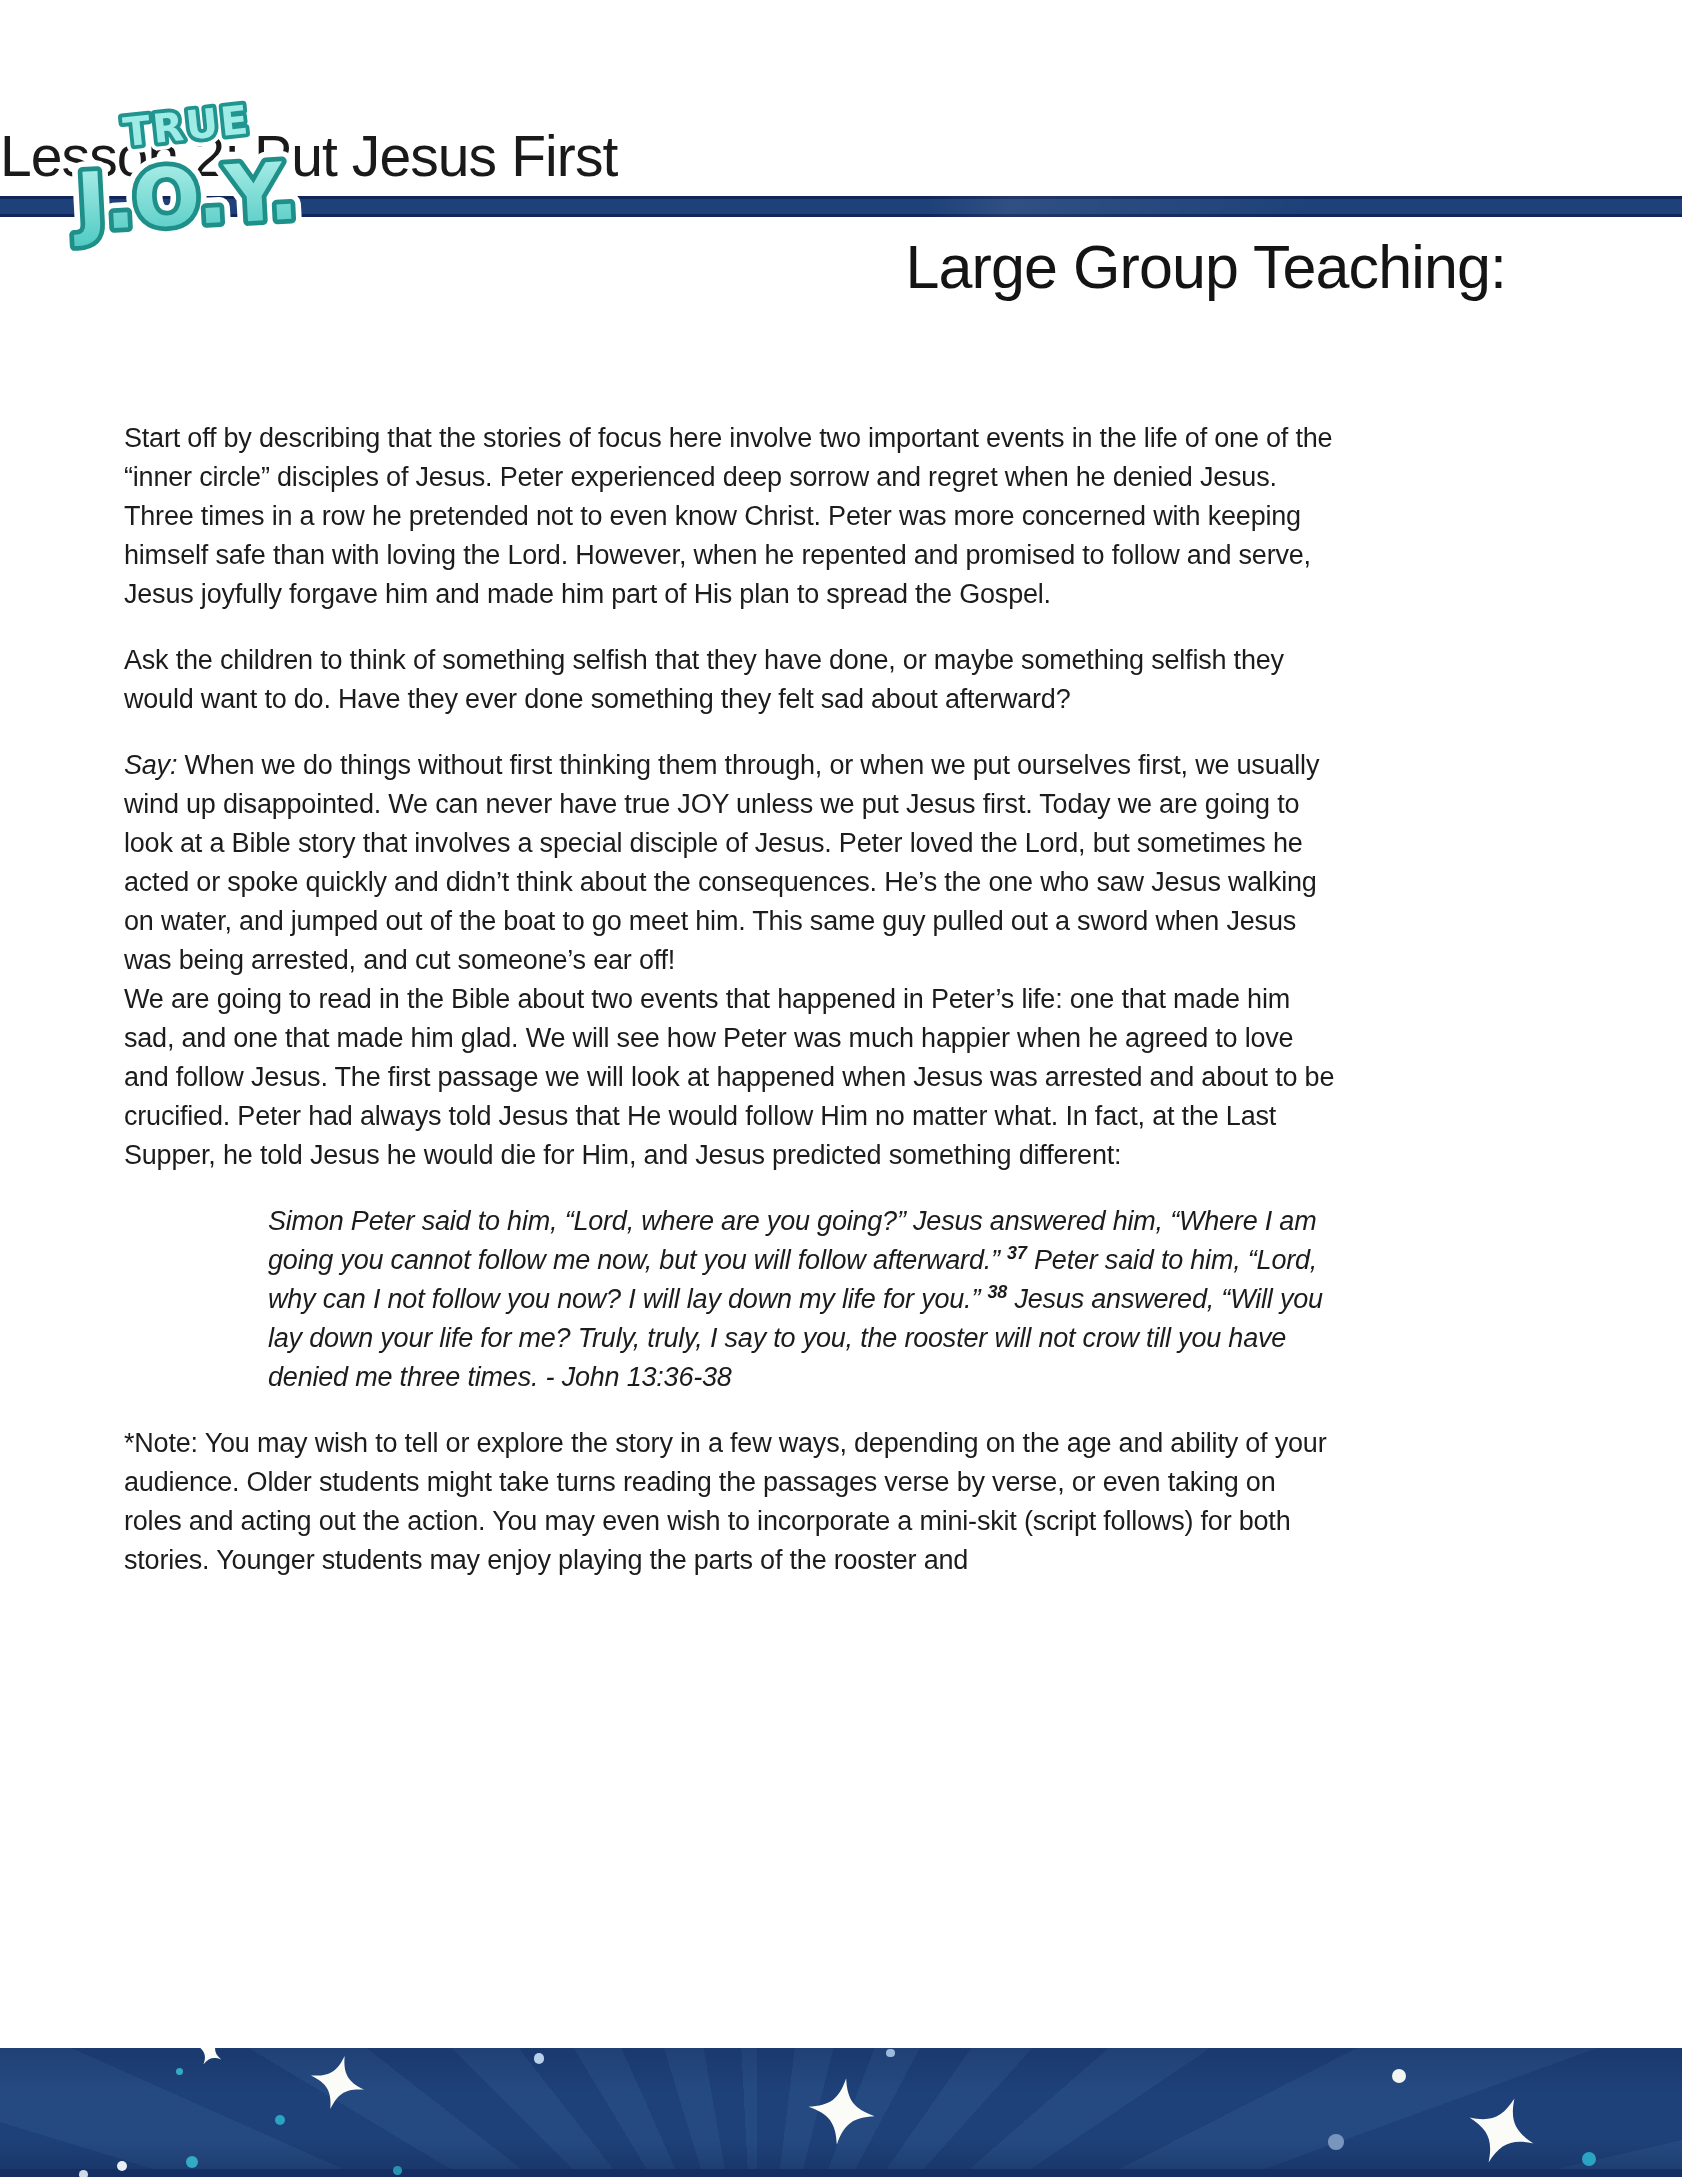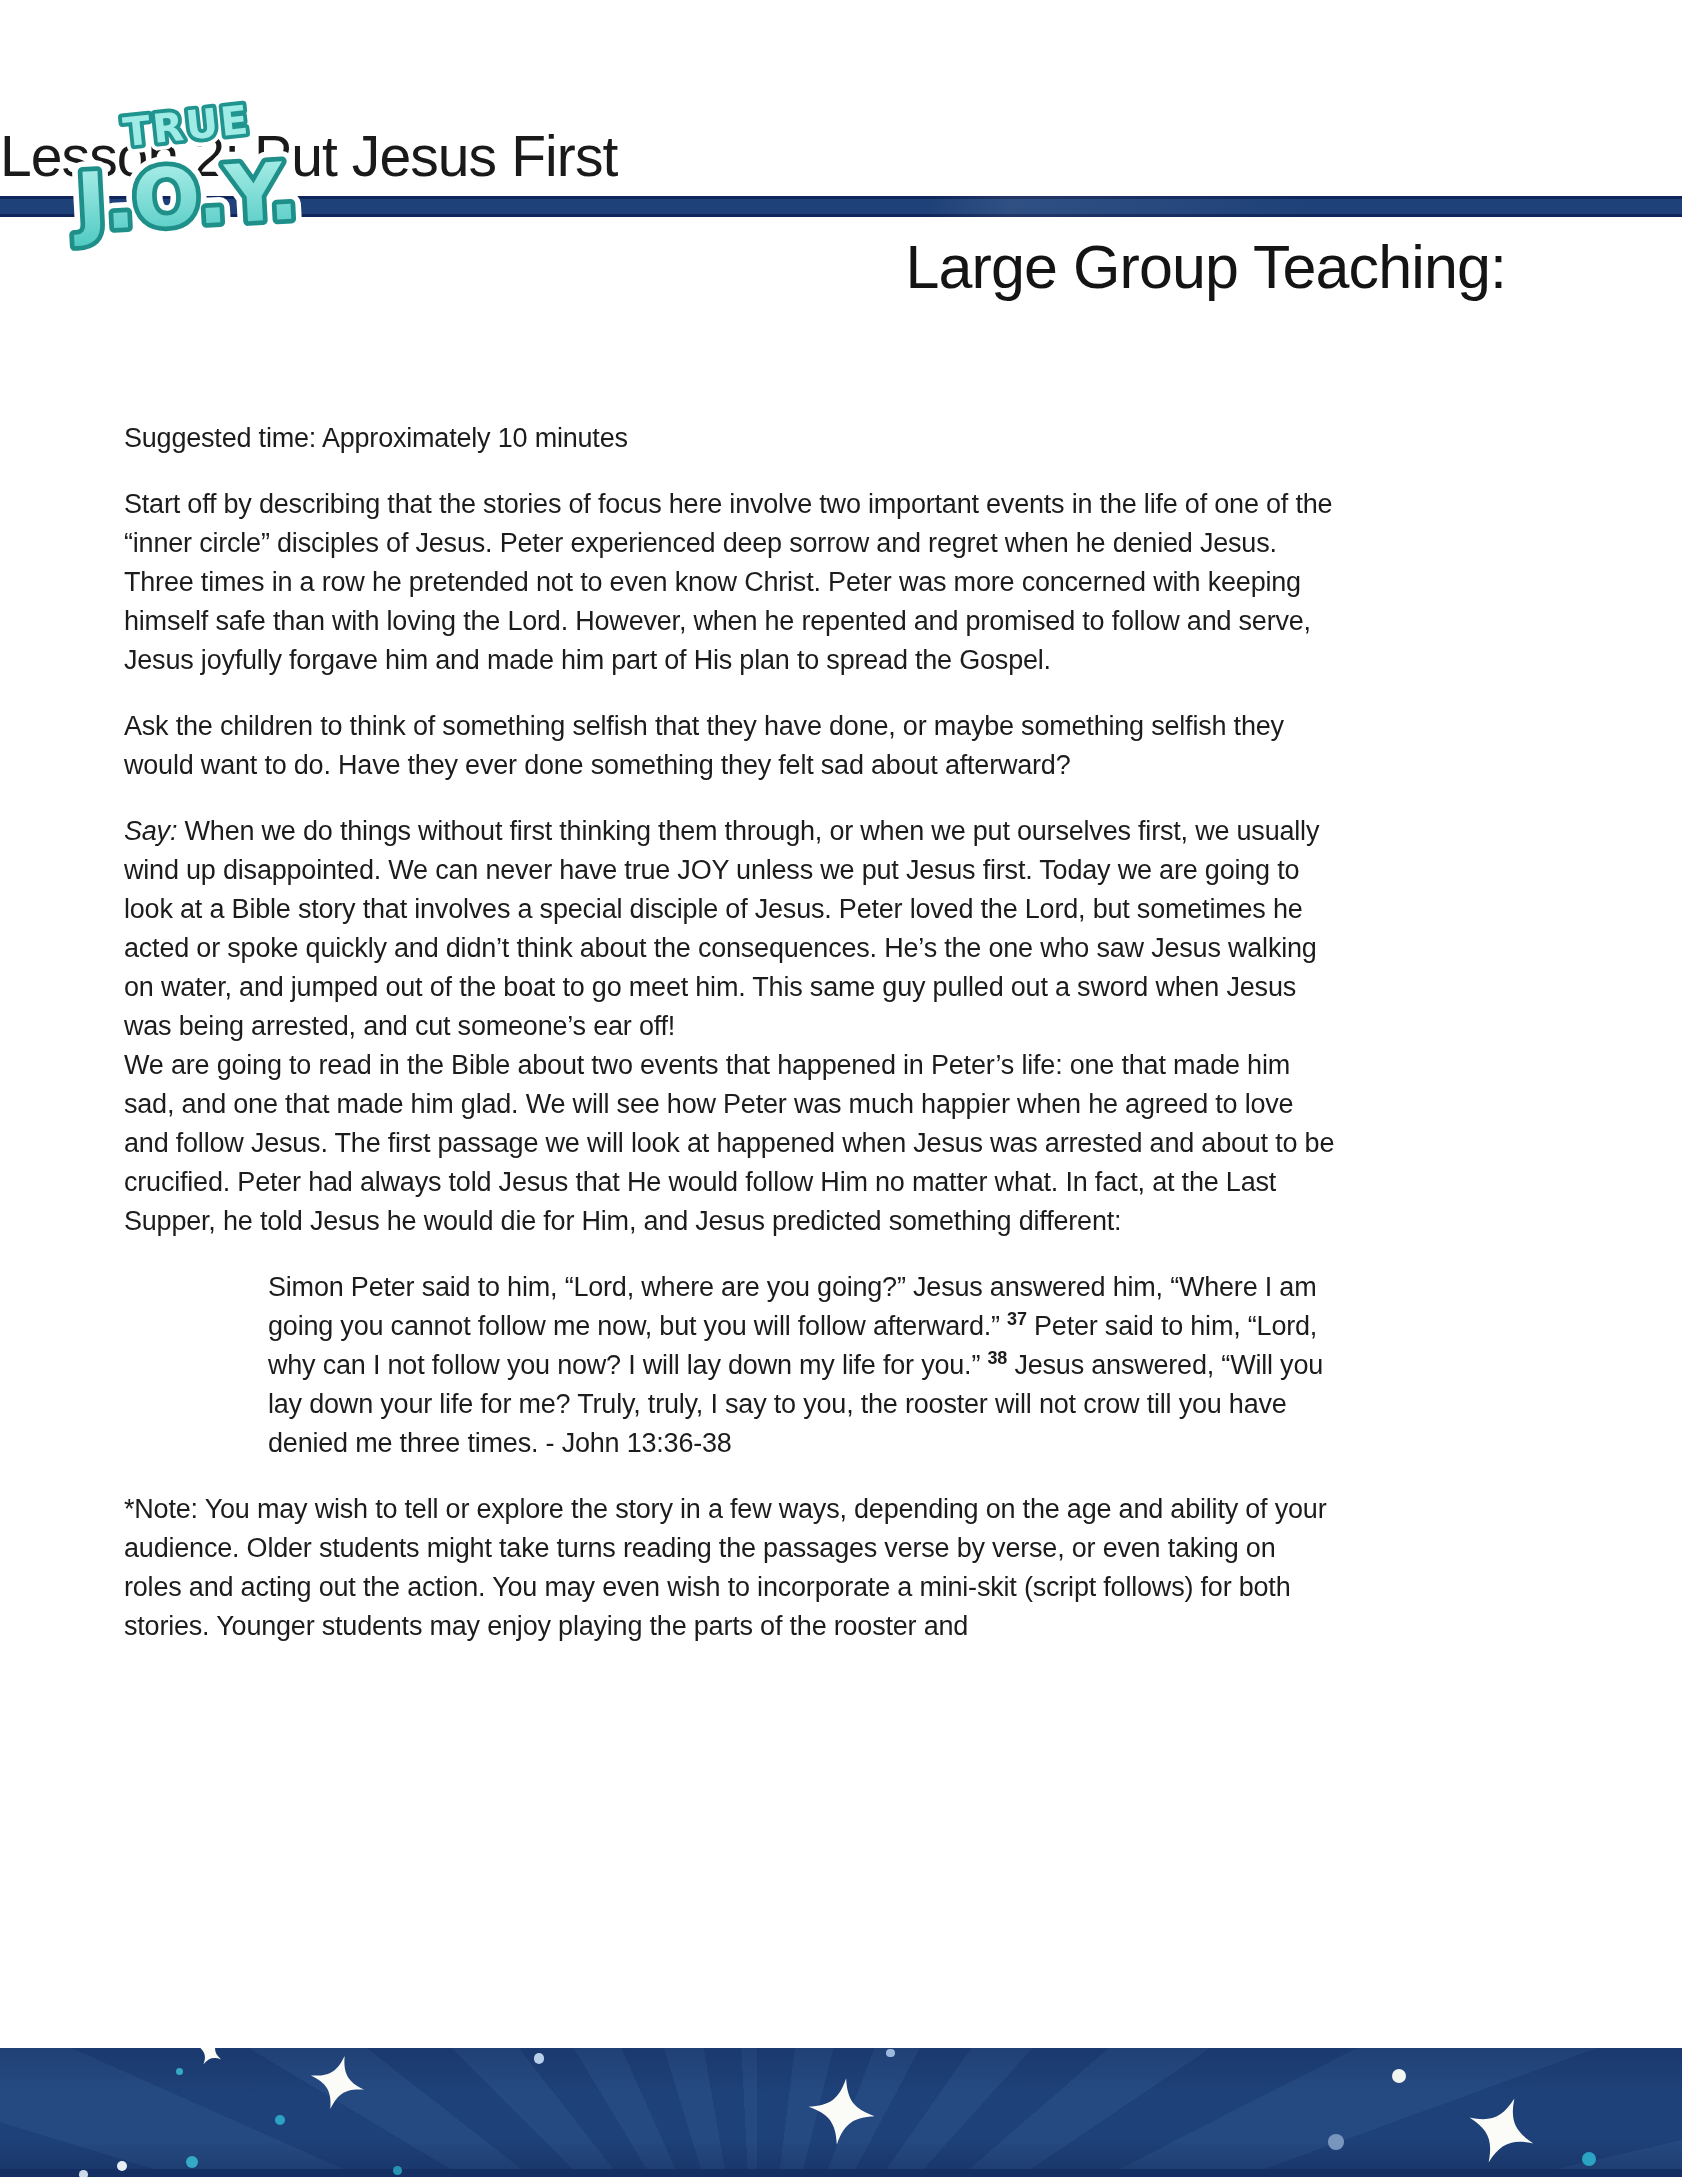--- a/index.html
+++ b/index.html
@@ -29,21 +29,21 @@
     position:absolute;top:232px;left:0;width:1506px;
     text-align:right;font-size:61px;letter-spacing:-0.9px;color:#141414;
     white-space:nowrap;
   }
   
   .doc{
     position:absolute;left:124px;top:419px;width:1212px;
     font-size:27px;line-height:39px;letter-spacing:-0.2px;color:#1c1c1c;
   }
   .doc p{margin:0 0 27px 0;}
-  .doc p.quote{margin-left:144px;}
+  .doc p.quote{margin-left:144px;font-style:italic;}
   .i{font-style:italic;}
   .b{font-weight:bold;}
   .sup{vertical-align:super;font-size:18px;line-height:0;}
   
   .footer{
     position:absolute;left:0;top:2048px;width:1683px;height:130px;overflow:hidden;
     background:
       linear-gradient(to top, #152f63 0 8.6px, rgba(21,47,99,0) 8.6px),
       linear-gradient(to bottom, rgba(12,28,66,0.20), rgba(12,28,66,0) 35%, rgba(10,24,58,0) 70%, rgba(10,24,58,0.30)),
       repeating-conic-gradient(at 45% 235%, #1e4179 0deg 7deg, #254a82 7deg 14deg);
@@ -79,21 +79,20 @@
       <text x="165" y="160" fill="none" stroke="#ffffff" stroke-width="24" stroke-linejoin="round">J.O.Y.</text>
       <text x="165" y="160" fill="none" stroke="#1f8f8a" stroke-width="11" stroke-linejoin="round">J.O.Y.</text>
       <text x="165" y="160" fill="url(#joyg)">J.O.Y.</text>
     </g>
   </svg>
 </div>
 
 <div class="section-heading">Large Group Teaching:</div>
 
 <div class="doc" id="doc-body">
-    <p class="normal"><span>Suggested time: Approximately 10 minutes</span></p>
     <p class="normal"><span>Start off by describing that the stories of focus here involve two important events in the life of one of the “inner circle” disciples of Jesus. Peter experienced deep sorrow and regret when he denied Jesus. Three times in a row he pretended not to even know Christ. Peter was more concerned with keeping himself safe than with loving the Lord. However, when he repented and promised to follow and serve, Jesus joyfully forgave him and made him part of His plan to spread the Gospel.</span></p>
     <p class="normal"><span>Ask the children to think of something selfish that they have done, or maybe something selfish they would want to do. Have they ever done something they felt sad about afterward?</span></p>
     <p class="normal"><span class="i">Say:</span><span> When we do things without first thinking them through, or when we put ourselves first, we usually wind up disappointed. We can never have true JOY unless we put Jesus first. Today we are going to look at a Bible story that involves a special disciple of Jesus. Peter loved the Lord, but sometimes he acted or spoke quickly and didn’t think about the consequences. He’s the one who saw Jesus walking on water, and jumped out of the boat to go meet him. This same guy pulled out a sword when Jesus was being arrested, and cut someone’s ear off!</span><br><span>We are going to read in the Bible about two events that happened in Peter’s life: one that made him sad, and one that made him glad. We will see how Peter was much happier when he agreed to love and follow Jesus.  The first passage we will look at happened when Jesus was arrested and about to be crucified. Peter had always told Jesus that He would follow Him no matter what. In fact, at the Last Supper, he told Jesus he would die for Him, and Jesus predicted something different:</span></p>
     <p class="quote"><span>Simon Peter said to him, “Lord, where are you going?” Jesus answered him, “Where I am going you cannot follow me now, but you will follow afterward.” </span><span class="b sup">37</span><span> Peter said to him, “Lord, why can I not follow you now? I will lay down my life for you.” </span><span class="b sup">38</span><span> Jesus answered, “Will you lay down your life for me? Truly, truly, I say to you, the rooster will not crow till you have denied me three times. - John 13:36-38</span></p>
     <p class="normal"><span>*Note: You may wish to tell or explore the story in a few ways, depending on the age and ability of your audience. Older students might take turns reading the passages verse by verse, or even taking on roles and acting out the action. You may even wish to incorporate a mini-skit (script follows) for both stories. Younger students may enjoy playing the parts of the rooster and</span></p>
   </div>
 
 <div class="footer" id="footer">
     <svg viewBox="0 0 100 100" class="star" style="left: 197px; top: -7.8px; width: 26px; height: 26px; transform: rotate(30deg);">
       <path d="M50 0 C56 32 68 44 100 50 C68 56 56 68 50 100 C44 68 32 56 0 50 C32 44 44 32 50 0 Z" fill="#fbfcf7"></path>

